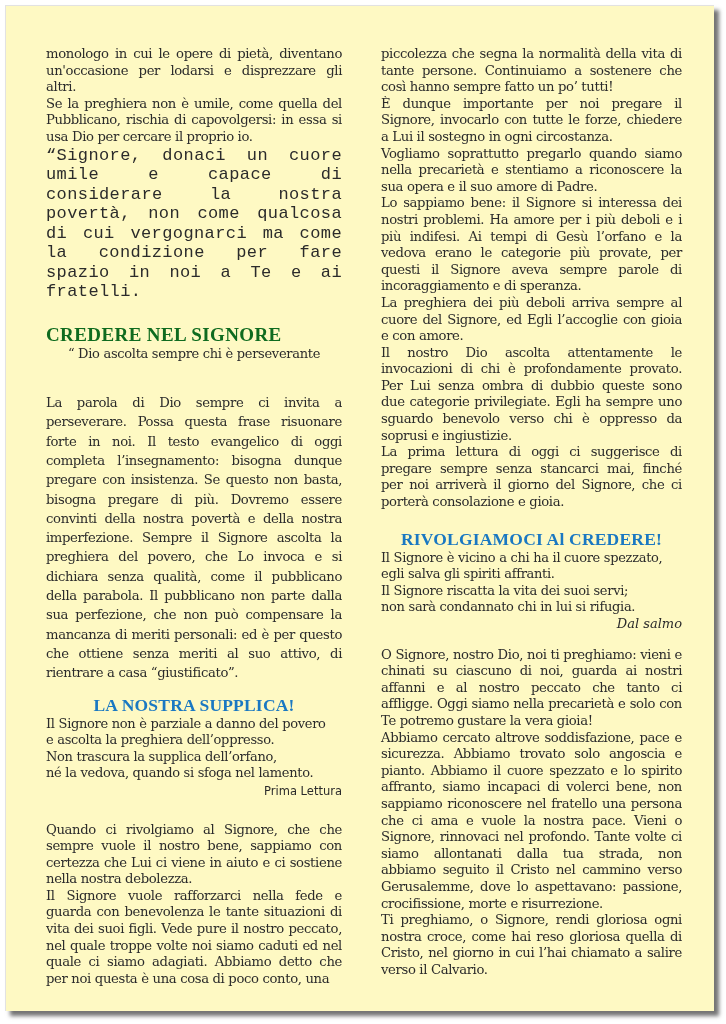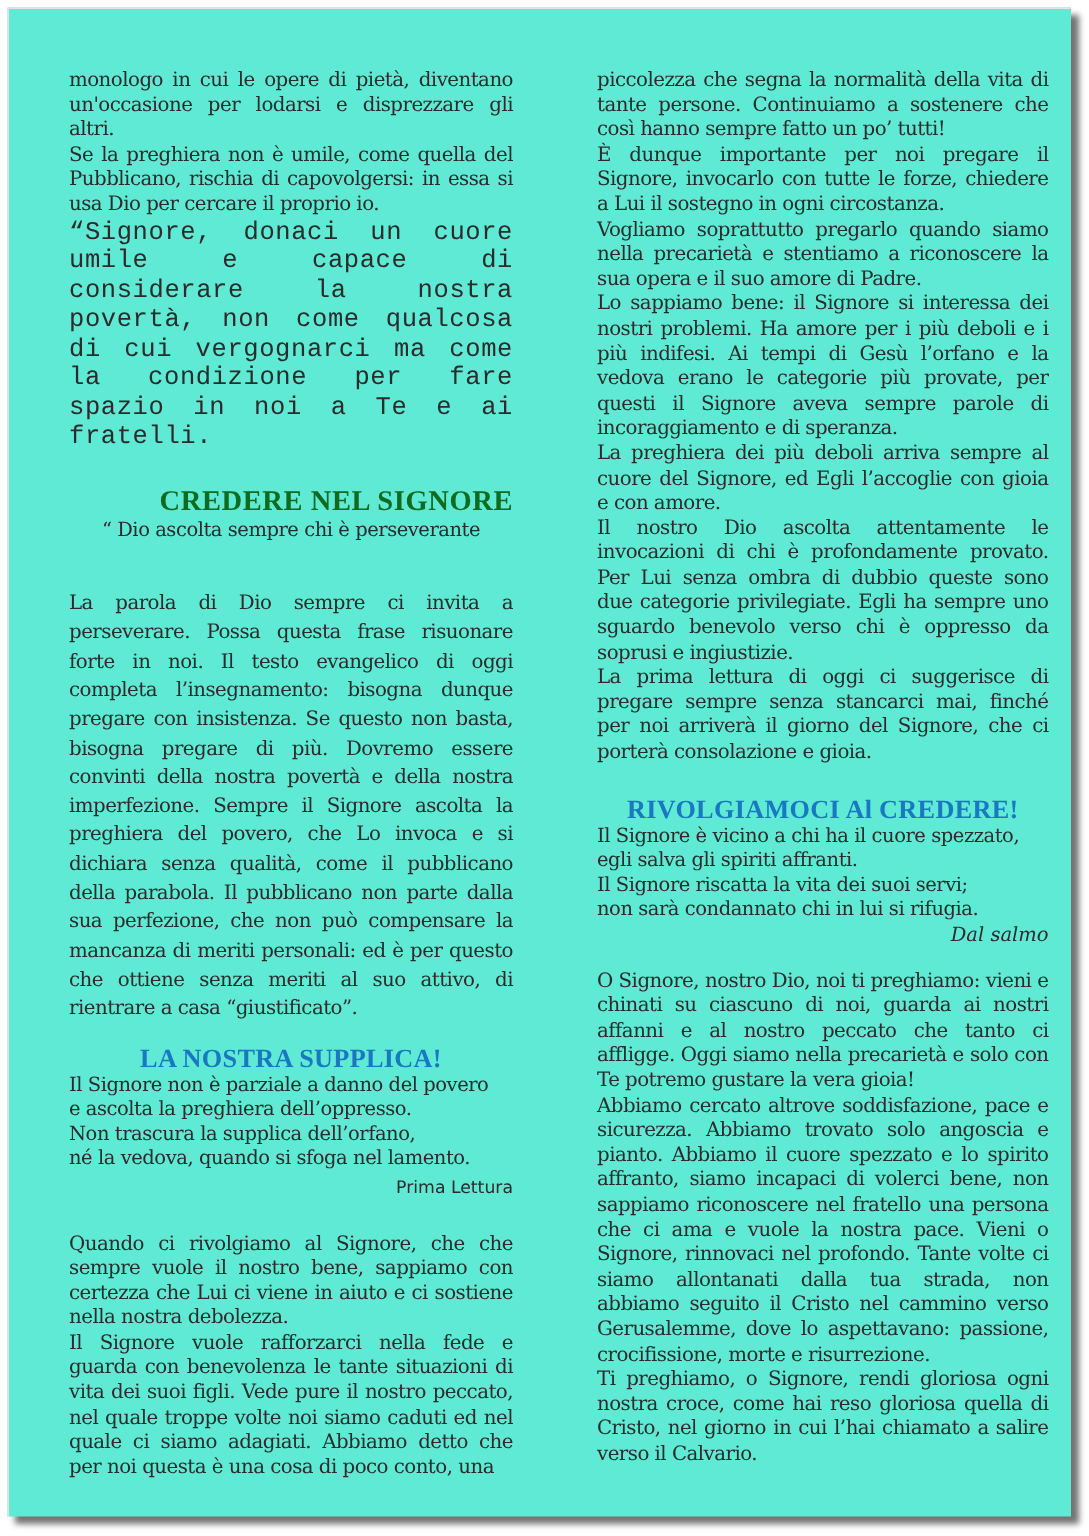--- a/index.html
+++ b/index.html
@@ -1,27 +1,27 @@
 <!DOCTYPE html>
 <html><head>
 <meta charset="utf-8">
 <style>
   html, body { margin: 0; padding: 0; background: #ffffff; }
   body { width: 726px; height: 1024px; position: relative; overflow: hidden; }
   .page {
     position: absolute; left: 5px; top: 5px; width: 708px; height: 1005px;
-    background: #5eead4; border-top: 1px solid #e2e2e2; border-left: 1px solid #e2e2e2;
+    background: #fef9c3; border-top: 1px solid #e2e2e2; border-left: 1px solid #e2e2e2;
     box-shadow: 5px 5px 4px rgba(0,0,0,0.55);
   }
   .col { position: absolute; top: 40px; font-family: "DejaVu Serif", serif; color: #2b2b2b; }
   .col-left { left: 40px; width: 296px; }
-  .col-right { left: 392px; width: 301px; }
+  .col-right { left: 375px; width: 301px; }
   p { margin: 0; font-size: 13.2px; line-height: 16.6px; text-align: justify; letter-spacing: -0.35px; }
   p.spaced { line-height: 19.5px; letter-spacing: 0.4px; font-family: Liberation Mono, monospace; font-size: 17px; }
-  .h-green { color: #0f6b1f; font-family: "Liberation Serif", serif; font-weight: bold; font-size: 19px; text-align: right; margin: 22px 0 0 0; letter-spacing: 0.4px; }
+  .h-green { color: #0f6b1f; font-family: "Liberation Serif", serif; font-weight: bold; font-size: 19px; text-align: left; margin: 22px 0 0 0; letter-spacing: 0.4px; }
   .h-blue { color: #1a78c2; font-family: "Liberation Serif", serif; font-weight: bold; font-size: 17.5px; text-align: center; margin: 0; letter-spacing: 0.2px; }
   .quote { font-size: 13px; line-height: 16.5px; margin: 0; letter-spacing: -0.3px; }
   .quote.center { text-align: center; }
   .source-sans { font-family: "DejaVu Sans", sans-serif; font-size: 11.5px; text-align: right; margin-top: 2px; font-style: normal; }
   .source-italic { font-style: italic; text-align: right; font-size: 13px; }
   .gap-l { height: 31px; }
   .gap-m { height: 24px; }
   .gap-s { height: 16px; }
 </style>
 </head>

